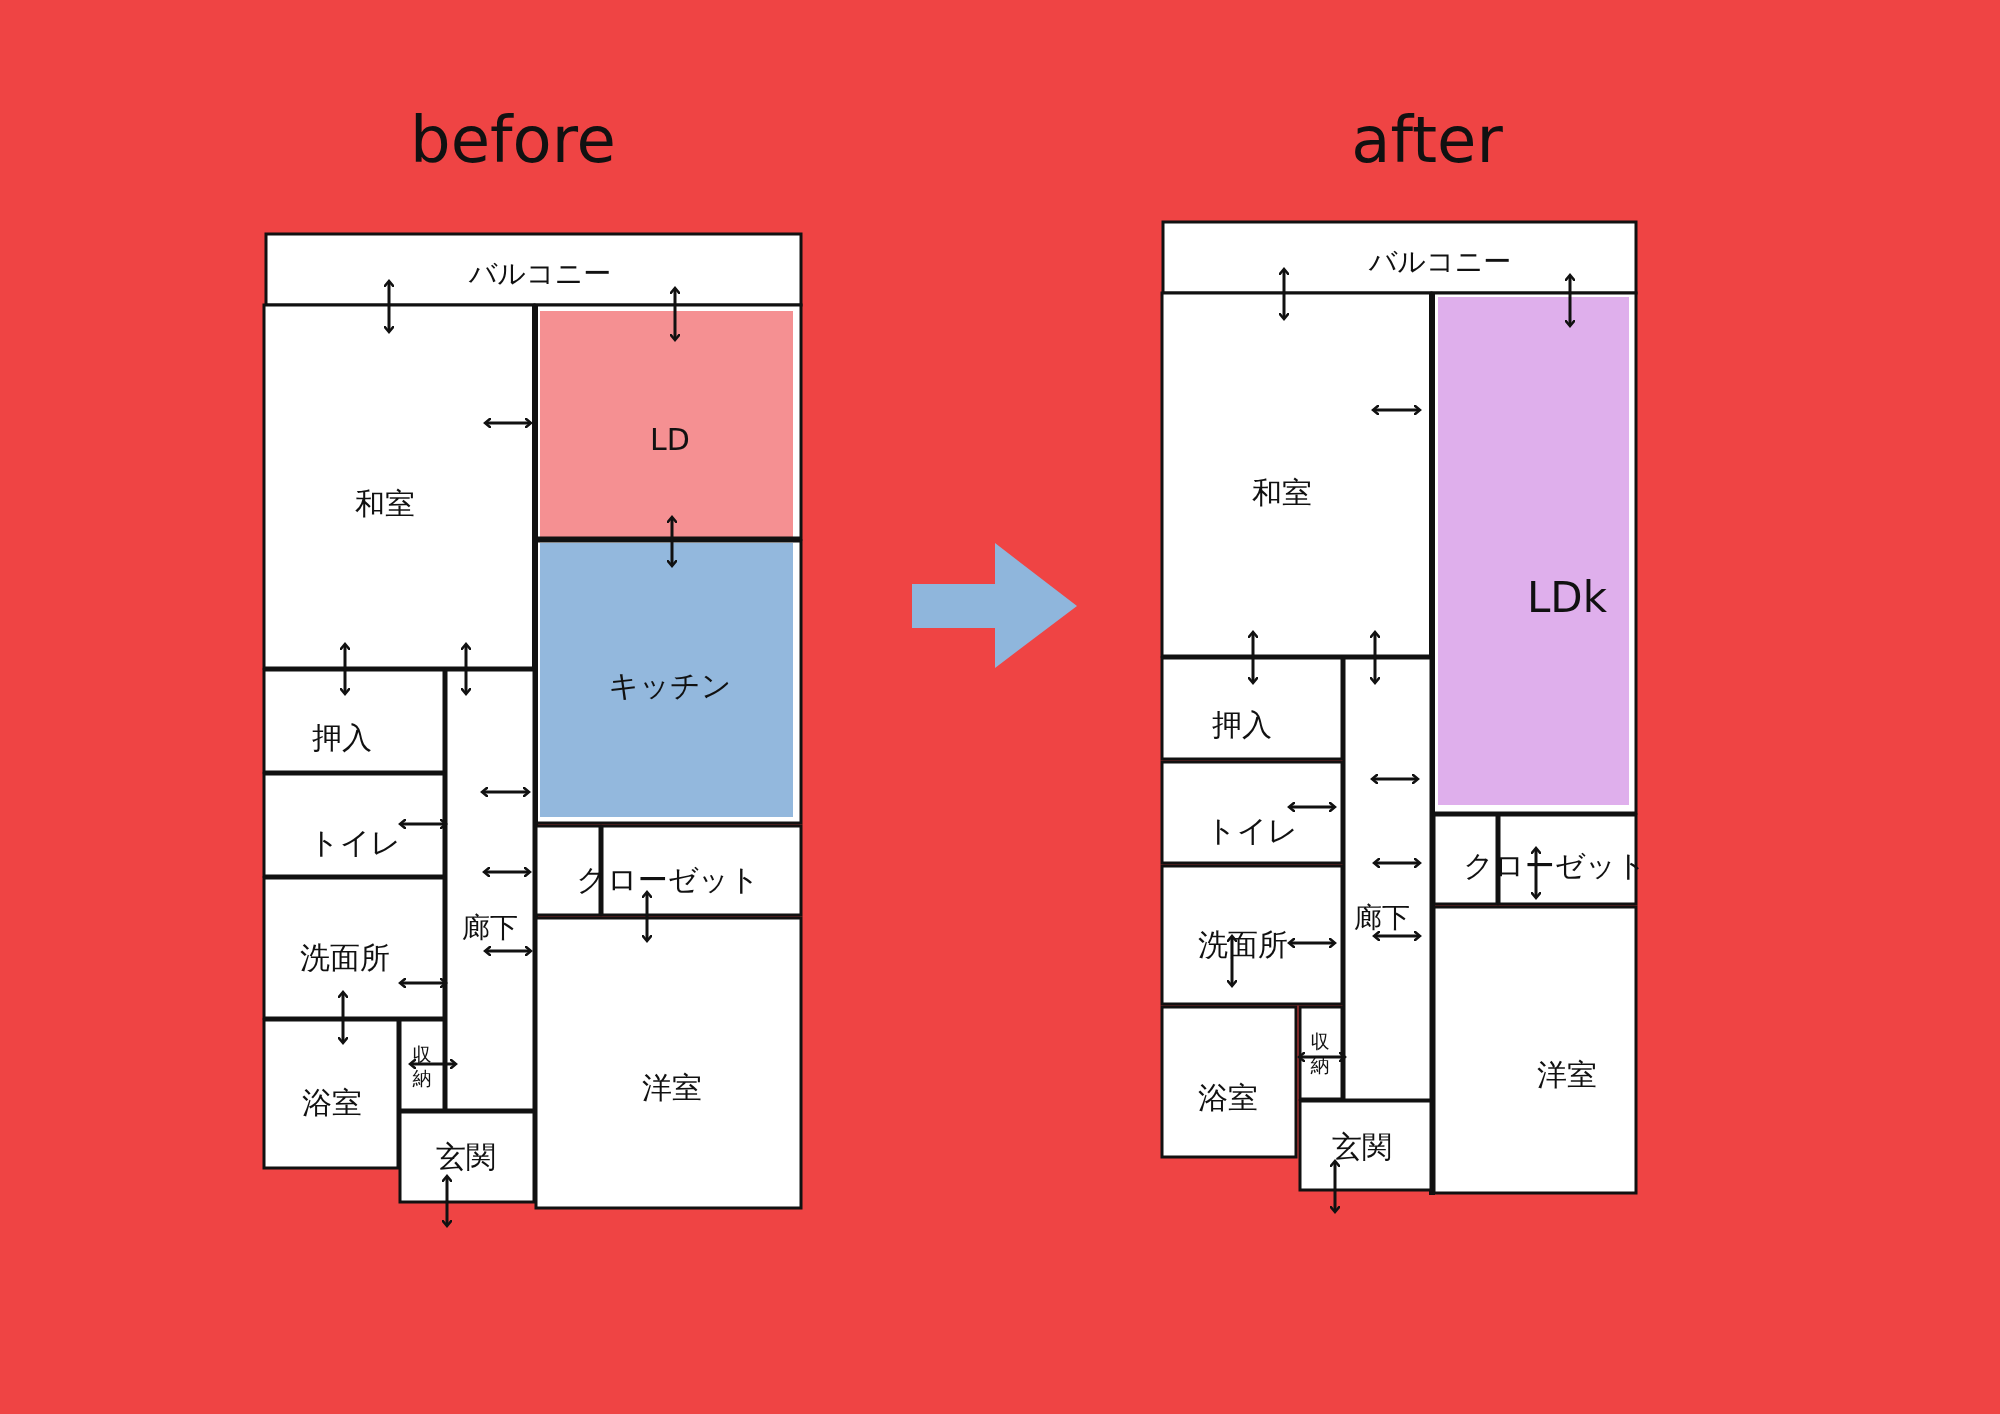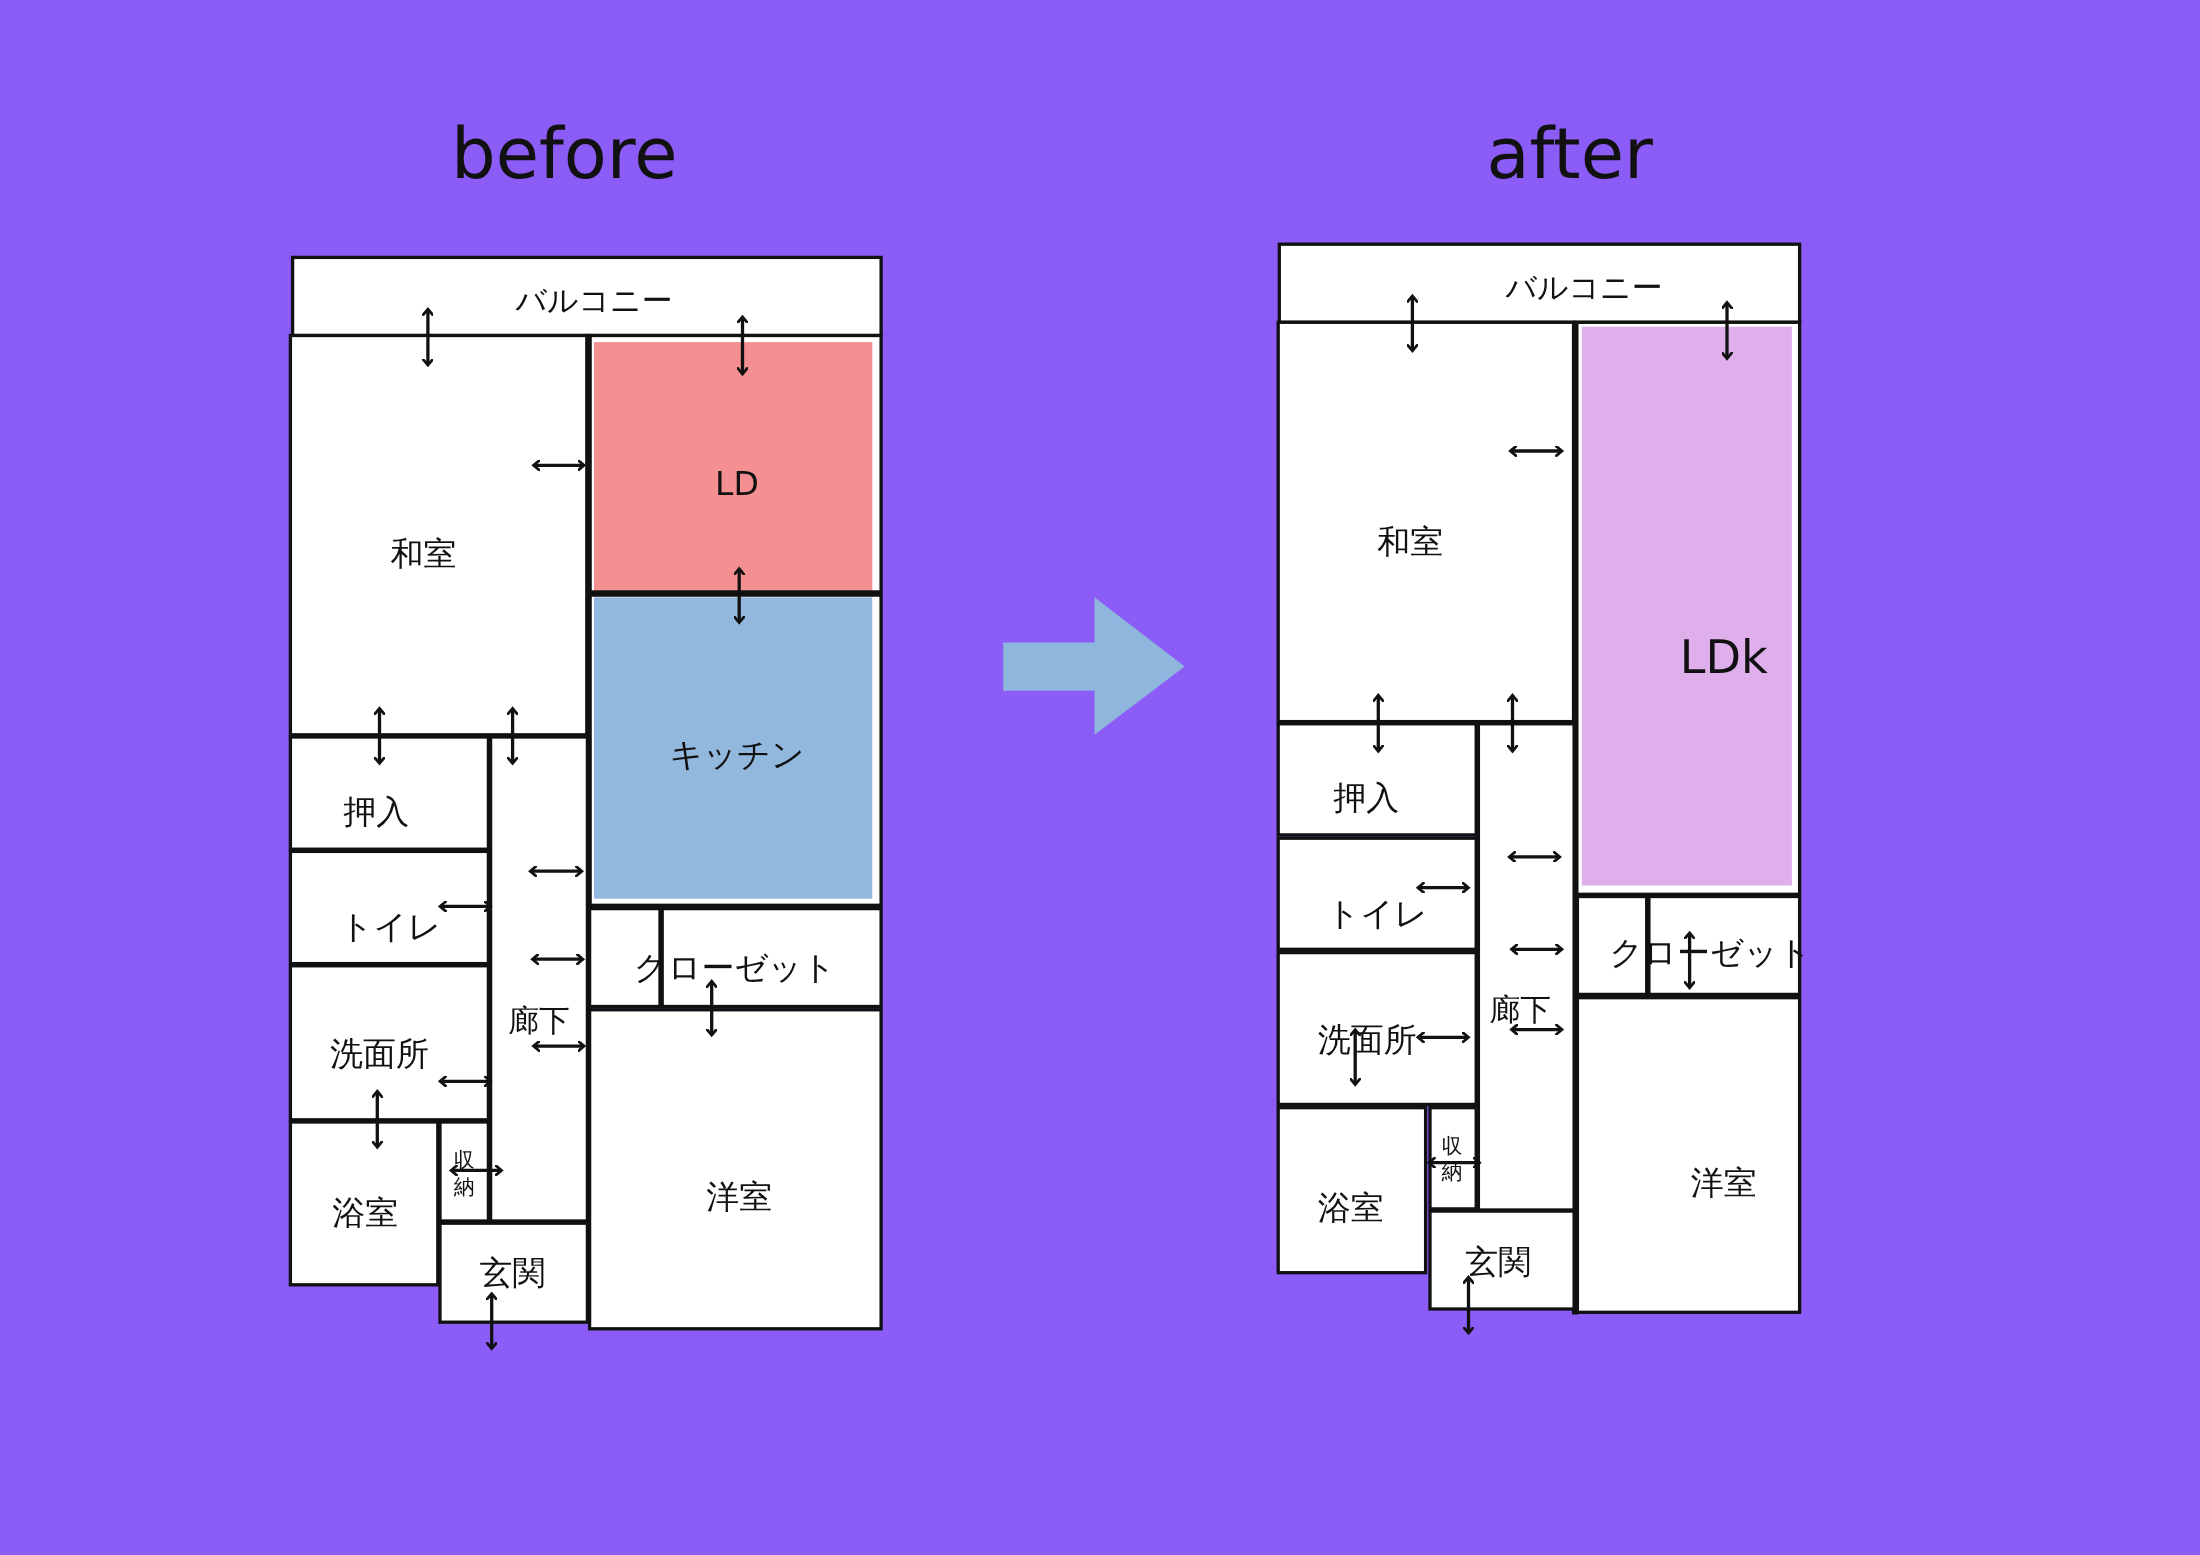--- a/index.html
+++ b/index.html
@@ -1,16 +1,16 @@
 <!DOCTYPE html>
 <html><head>
 <meta charset="utf-8">
 <style>
   html,body{margin:0;padding:0;background:#ffffff;}
-  #canvas{position:relative;width:2000px;height:1414px;background:#8b5cf6;overflow:hidden;}
+  #canvas{position:relative;width:2000px;height:1414px;background:#ef4444;overflow:hidden;}
   svg{position:absolute;left:0;top:0;}
   .title{font-family:"DejaVu Sans",sans-serif;font-size:64px;fill:#111;}
   .lbl{font-family:"DejaVu Sans",sans-serif;fill:#111;}
   .room{fill:#ffffff;stroke:#111;stroke-width:3;}
   .door{stroke:#111;stroke-width:3;fill:none;}
 </style>
 </head>
 <body>
 
 <div id="canvas">

